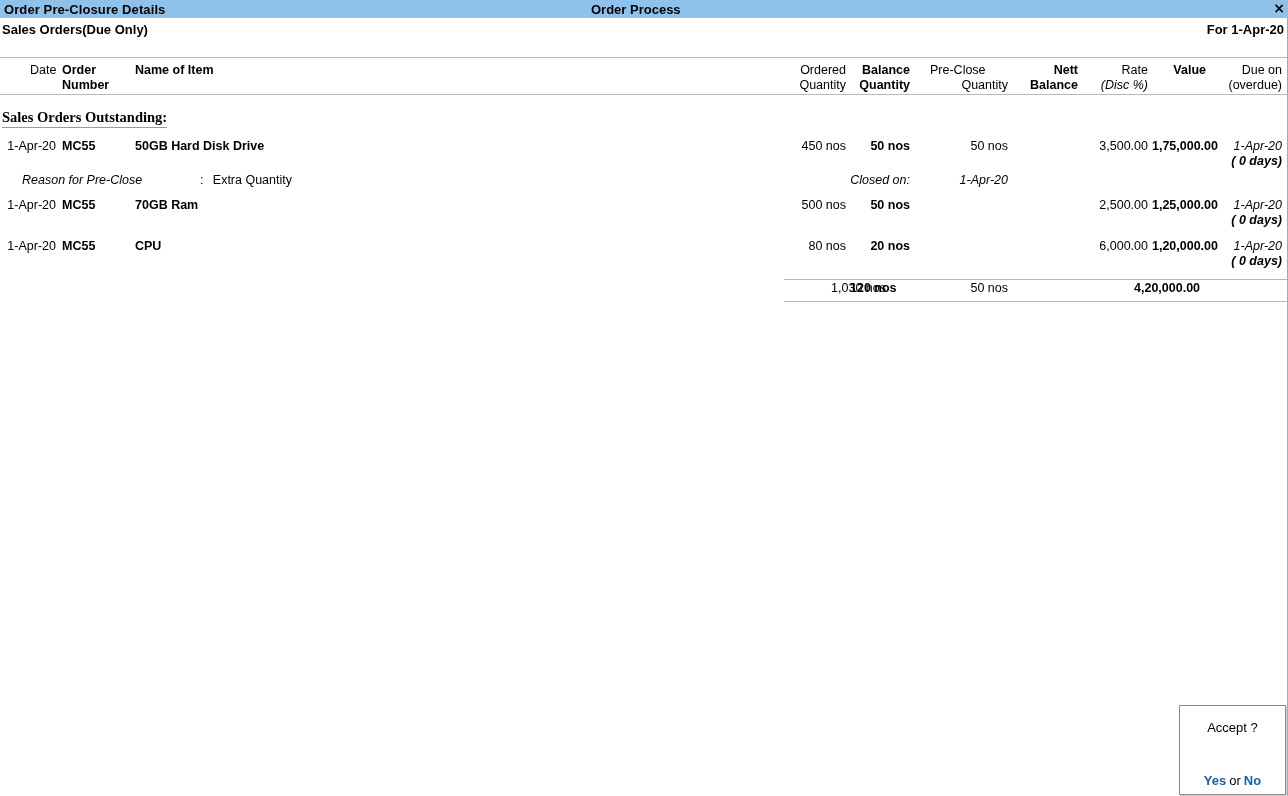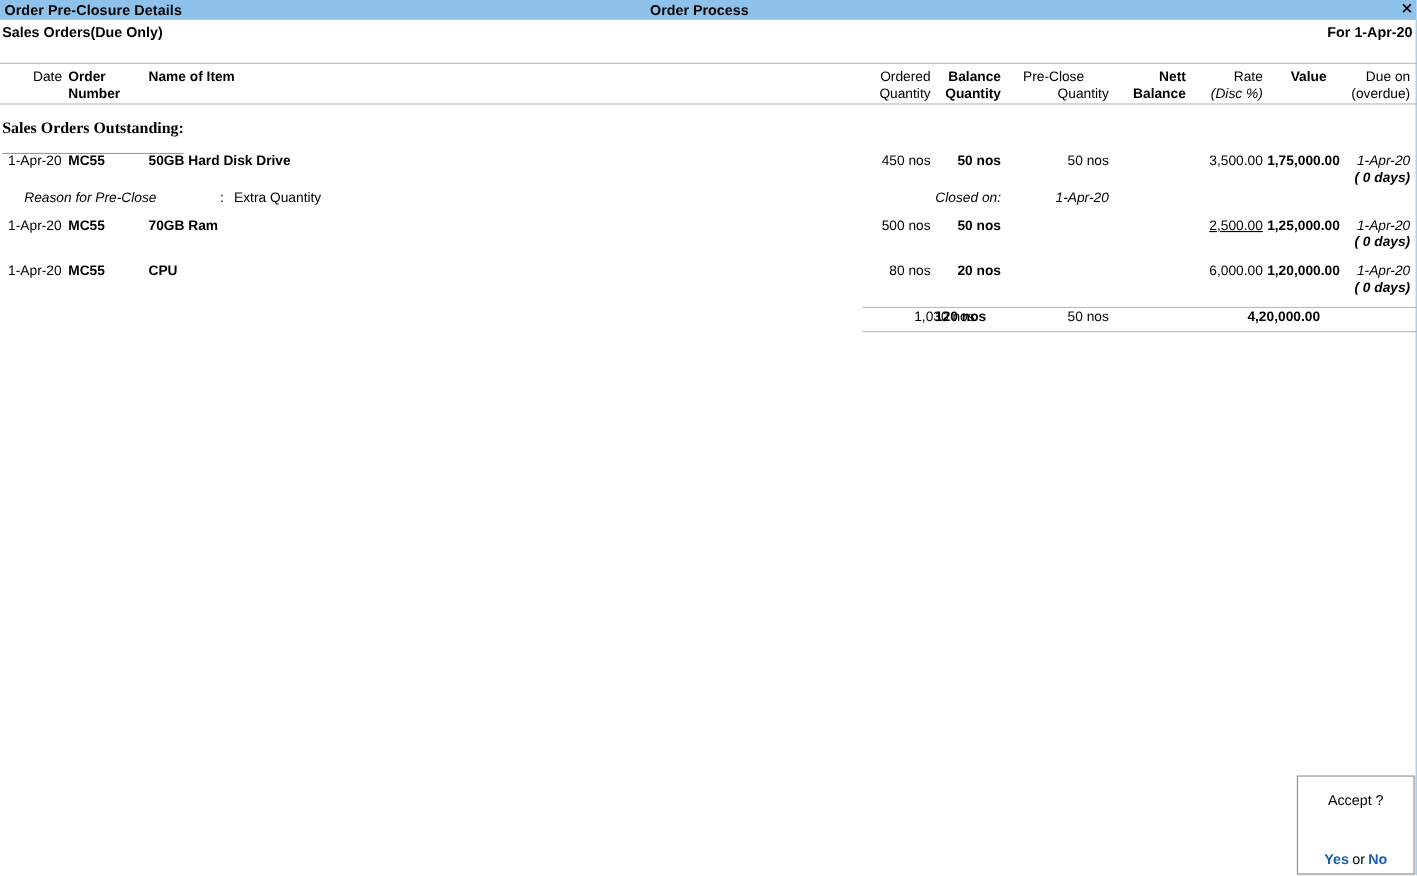--- a/index.html
+++ b/index.html
@@ -127,21 +127,21 @@
   .cell.bi { font-weight: bold; font-style: italic; }
 
   .group-title {
     position: absolute;
     left: 2px;
     font-family: "Liberation Serif", serif;
     font-weight: bold;
     font-size: 14.5px;
     white-space: nowrap;
     border-bottom: 1px solid #9a9a9a;
-    padding-bottom: 13px;
+    padding-bottom: 1px;
   }
 
   
   #acceptbox {
     position: absolute;
     left: 1179px;
     top: 705px;
     width: 105px;
     height: 88px;
     background: #ffffff;
@@ -244,21 +244,21 @@
   </div>
 
   <div>
     <span class="cell" style="left:2px;   top:105px; width:54px; text-align:right;">1-Apr-20</span>
     <span class="cell b" style="left:62px;  top:105px;">MC55</span>
     <span class="cell b" style="left:135px; top:105px;">70GB Ram</span>
     <span class="cell" style="left:788px; top:105px; width:58px; text-align:right;">500 nos</span>
     <span class="cell b" style="left:850px; top:105px; width:60px; text-align:right;">50 nos</span>
     <span class="cell" style="left:930px; top:105px; width:78px; text-align:right;"></span>
     <span class="cell b" style="left:1010px;top:105px; width:68px; text-align:right;"></span>
-    <span class="cell" style="left:1082px;top:105px; width:66px; text-align:right;text-decoration:underline;">2,500.00</span>
+    <span class="cell" style="left:1082px;top:105px; width:66px; text-align:right;">2,500.00</span>
     <span class="cell b" style="left:1134px;top:105px; width:84px; text-align:right;">1,25,000.00</span>
     <span class="cell i" style="left:1200px;top:105px; width:82px; text-align:right;">1-Apr-20</span>
     <span class="cell bi" style="left:1200px;top:120px; width:82px; text-align:right;">( 0 days)</span>
   </div>
 
   <div>
     <span class="cell" style="left:2px;   top:146px; width:54px; text-align:right;">1-Apr-20</span>
     <span class="cell b" style="left:62px;  top:146px;">MC55</span>
     <span class="cell b" style="left:135px; top:146px;">CPU</span>
     <span class="cell" style="left:788px; top:146px; width:58px; text-align:right;">80 nos</span>

